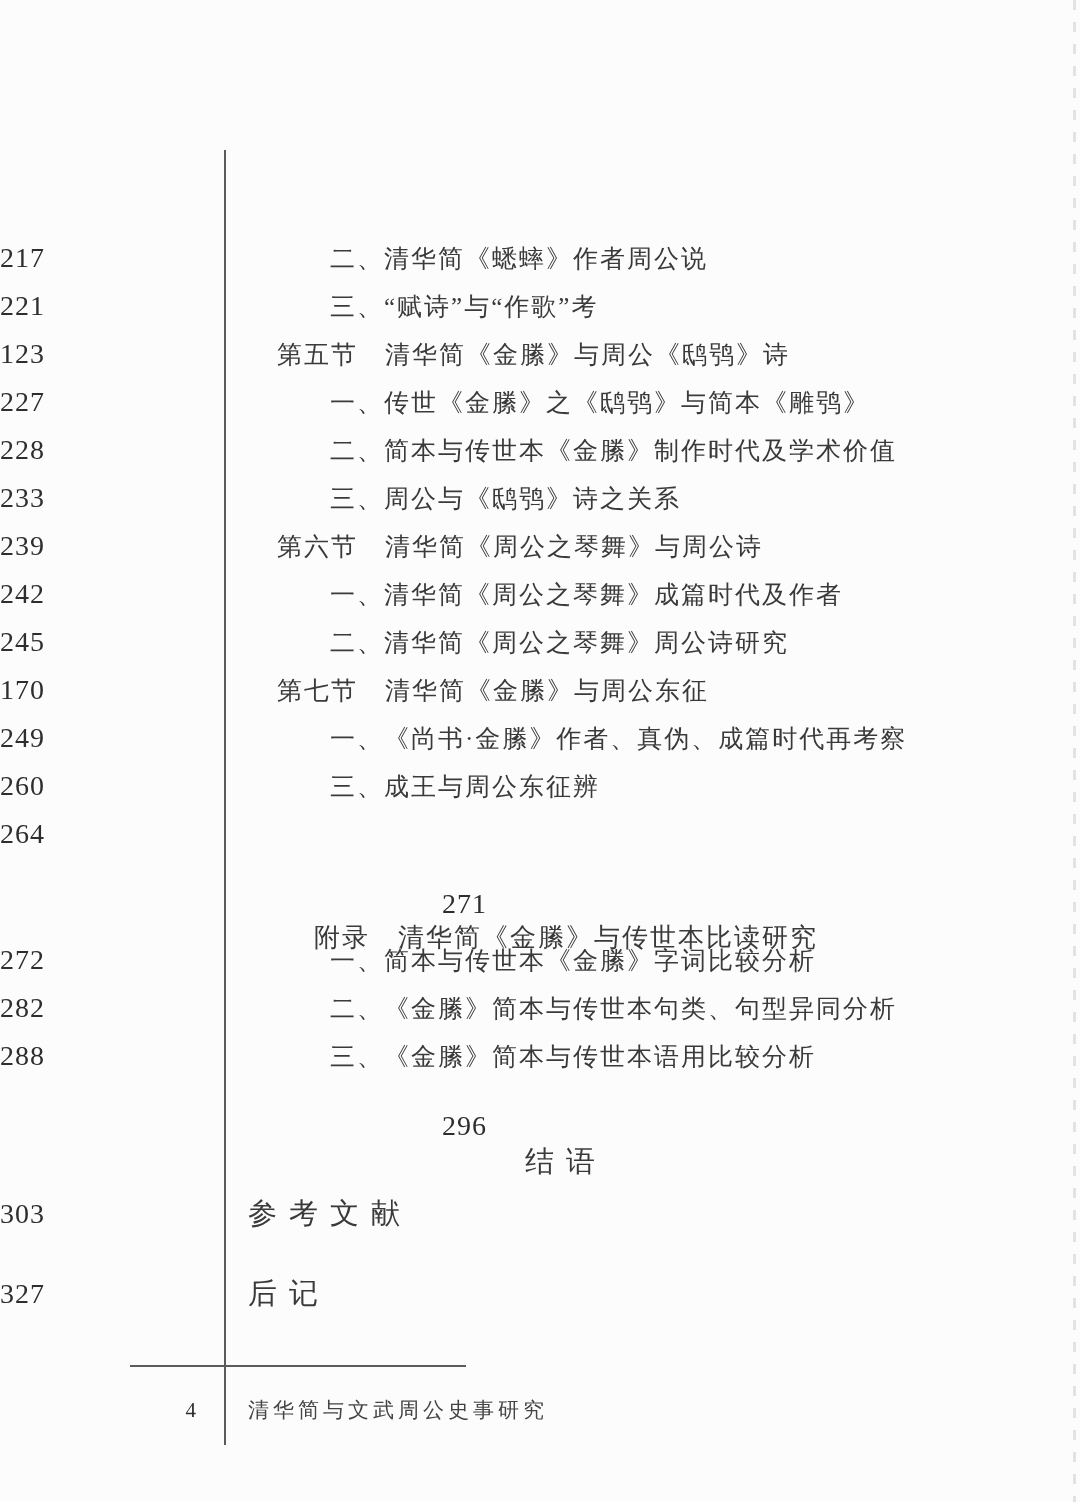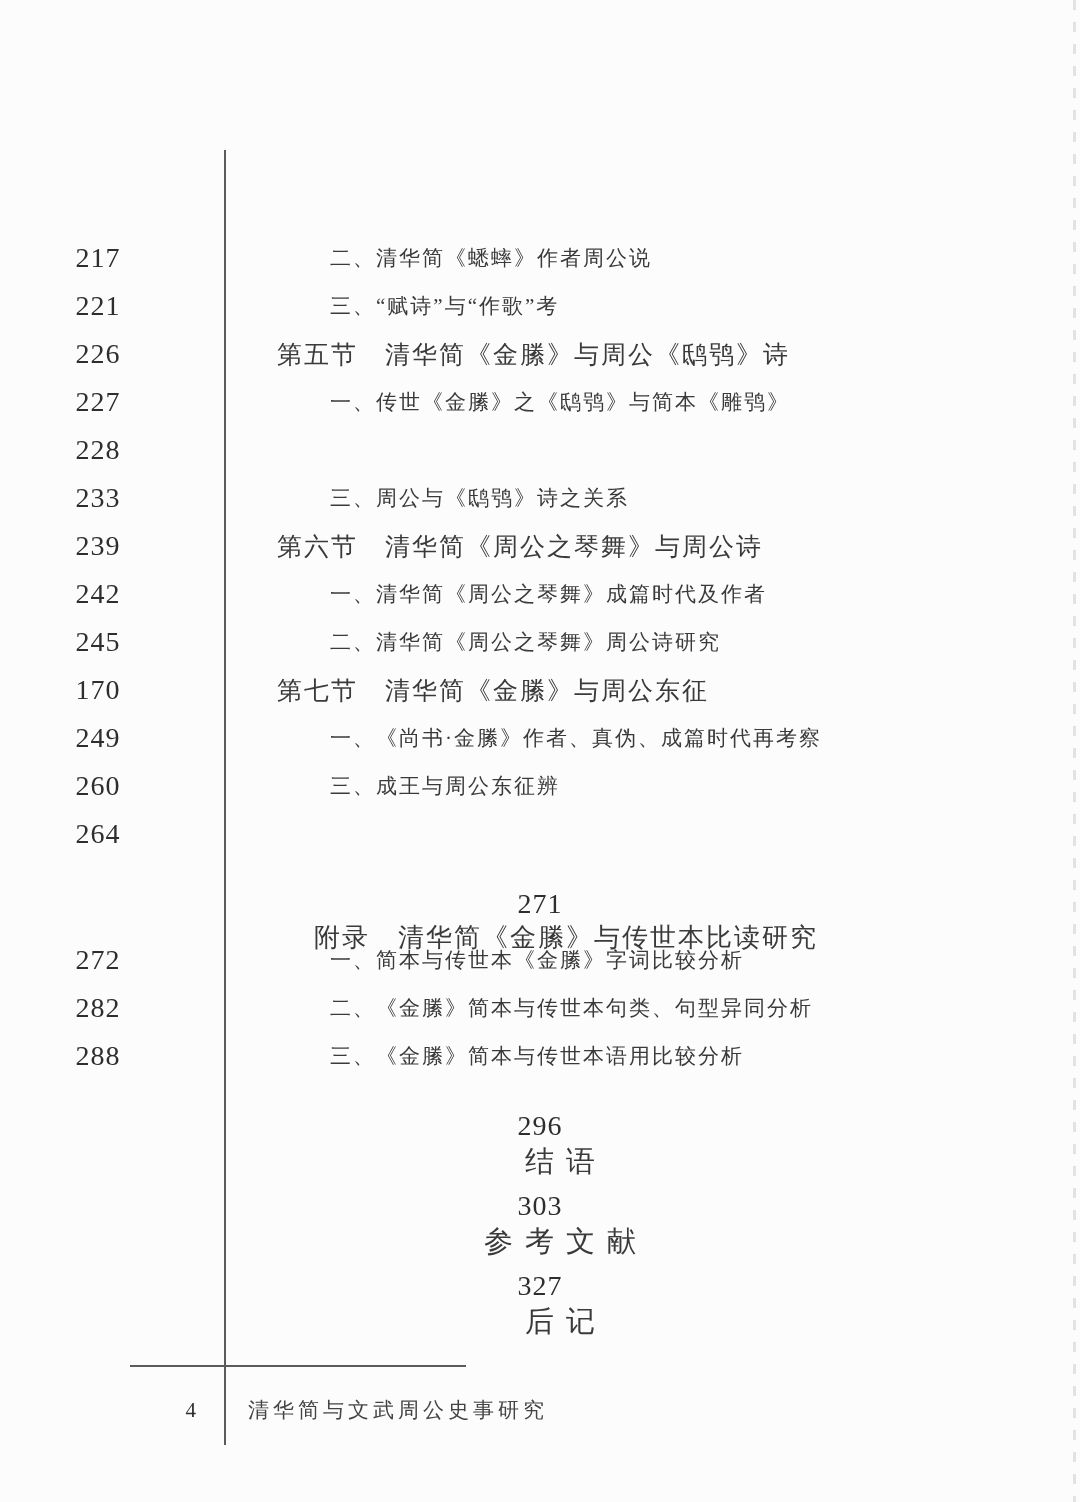--- a/index.html
+++ b/index.html
@@ -43,36 +43,36 @@
     top: 234px;
     left: 0;
     width: 1080px;
   }
   .row {
     display: flex;
     align-items: center;
     height: 48px;
   }
   .gap-lg { margin-top: 30px; flex-direction: column; }
-  .gap-xl { margin-top: 32px; flex-direction: column; }
+  .gap-xl { margin-top: 32px; }
   .num {
     width: 196px;
-    text-align: center;
+    text-align: left;
     font-size: 28px;
     color: #2e2e2e;
     letter-spacing: 1px;
     flex: none;
   }
   .title {
     white-space: nowrap;
     color: #3a3a3a;
   }
   .lvl-sub .title {
     margin-left: 134px;
-    font-size: 21px;
+    font-size: 25px;
     letter-spacing: 2px;
     font-family: Liberation Serif, serif;
   }
   .lvl-section .title {
     margin-left: 81px;
     font-size: 25px;
     letter-spacing: 2px;
   }
   .lvl-appendix .title {
     margin-left: 52px;
@@ -127,29 +127,30 @@
 
     <div class="row lvl-sub">
       <span class="num">217</span>
       <span class="title">二、清华简《蟋蟀》作者周公说</span>
     </div>
     <div class="row lvl-sub">
       <span class="num">221</span>
       <span class="title">三、“赋诗”与“作歌”考</span>
     </div>
     <div class="row lvl-section">
-      <span class="num">226</span>
+      <span class="num">123</span>
       <span class="title">第五节　清华简《金縢》与周公《鸱鸮》诗</span>
     </div>
     <div class="row lvl-sub">
       <span class="num">227</span>
       <span class="title">一、传世《金縢》之《鸱鸮》与简本《雕鸮》</span>
     </div>
     <div class="row lvl-sub">
       <span class="num">228</span>
+      <span class="title">二、简本与传世本《金縢》制作时代及学术价值</span>
     </div>
     <div class="row lvl-sub">
       <span class="num">233</span>
       <span class="title">三、周公与《鸱鸮》诗之关系</span>
     </div>
     <div class="row lvl-section">
       <span class="num">239</span>
       <span class="title">第六节　清华简《周公之琴舞》与周公诗</span>
     </div>
     <div class="row lvl-sub">

